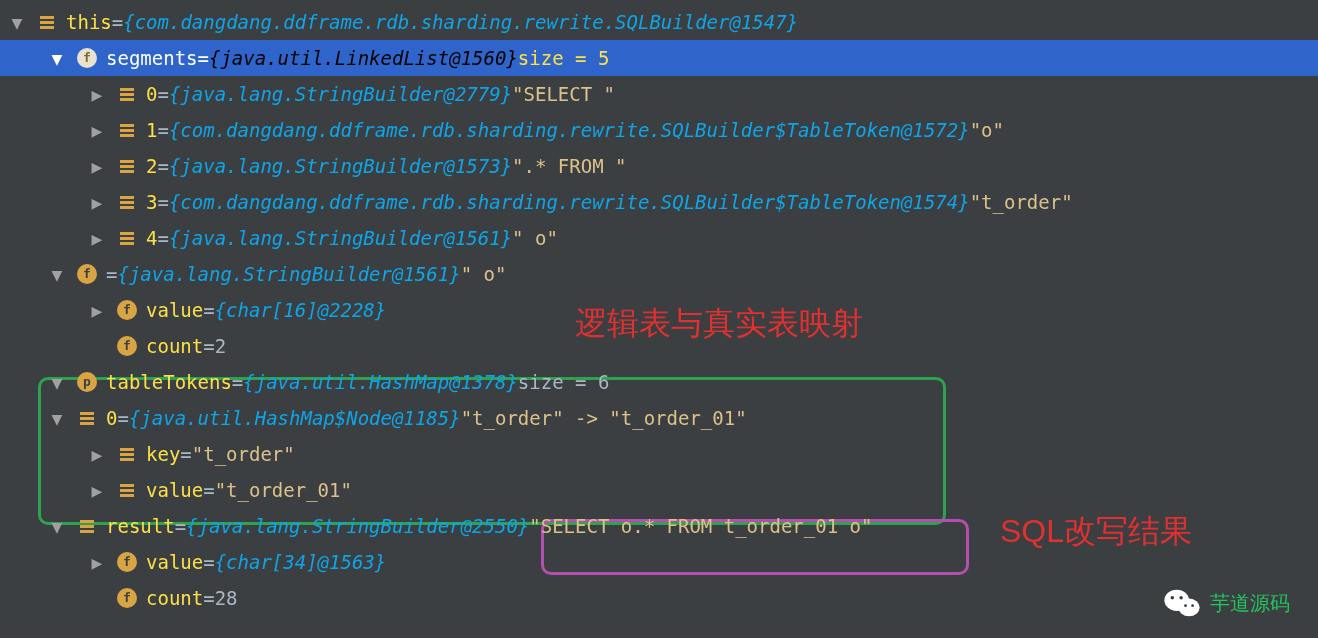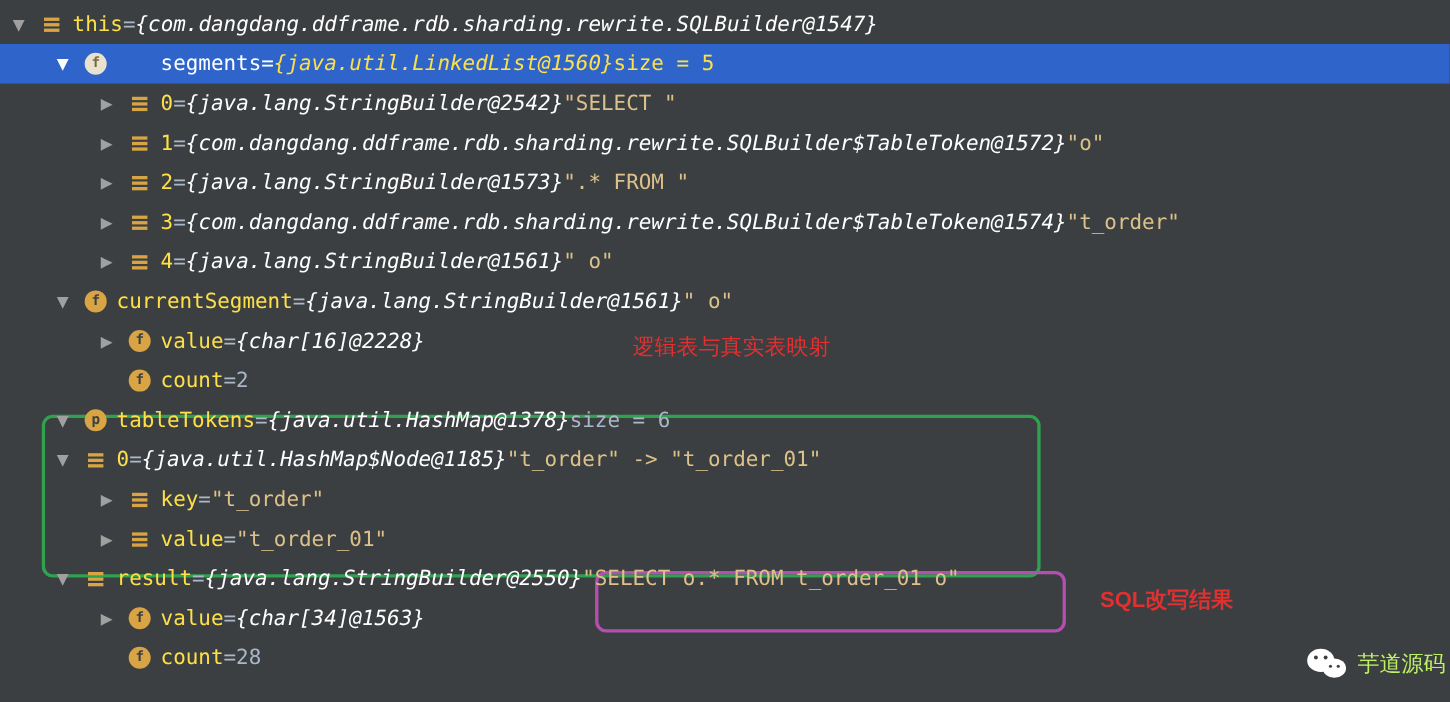--- a/index.html
+++ b/index.html
@@ -61,25 +61,25 @@
     width: 20px;
     height: 20px;
     border-radius: 50%;
     font-size: 13px;
     font-weight: bold;
     color: #3c3f41;
   }
   .badge-f { background: #d9a544; }
   .badge-p { background: #d9a544; }
   .nm-pink { color: #fde047; }
-  .nm-sel  { color: #ffffff; margin-left: 40px; }
+  .nm-sel  { color: #ffffff; }
   .eq      { color: #a9b7c6; }
   .eq-sel  { color: #ffffff; }
-  .type    { color: #ffffff; font-style: italic; }
-  .type-sel{ color: #fde047; font-style: italic; }
+  .type    { color: #0ea5e9; font-style: italic; }
+  .type-sel{ color: #000000; font-style: italic; }
   .sz      { color: #a9b7c6; }
   .sz-sel  { color: #fde047; }
   .str     { color: #dcc18a; }
 
   
   .ann-box1 {
     position: absolute;
     left: 38px;
     top: 377px;
     width: 902px;
@@ -97,31 +97,31 @@
     height: 50px;
     border: 3px solid #b44fb0;
     border-radius: 10px;
     z-index: 1;
     pointer-events: none;
   }
   .ann-text {
     position: absolute;
     color: #e03030;
     font-family: "Microsoft YaHei", "PingFang SC", sans-serif;
-    font-size: 20px;
+    font-size: 32px;
     z-index: 5;
     pointer-events: none;
   }
   .wm {
     position: absolute;
-    right: 4px;
+    right: 28px;
     bottom: 20px;
     display: flex;
     align-items: center;
-    color: #bef264;
+    color: #22c55e;
     font-family: "Microsoft YaHei", sans-serif;
     font-size: 20px;
     z-index: 6;
   }
   .wm-icon {
     width: 36px;
     height: 30px;
     margin-right: 10px;
   }
 </style>
@@ -163,21 +163,21 @@
     <span class="arrow">▶</span>
     <span class="icon">
         <svg width="20" height="20" viewBox="0 0 20 20">
           <rect x="3" y="4" width="14" height="3" fill="#d9a544"></rect>
           <rect x="3" y="9" width="14" height="3" fill="#d9a544"></rect>
           <rect x="3" y="14" width="14" height="3" fill="#d9a544"></rect>
         </svg>
       </span>
     <span class="nm-pink">0</span>
     <span class="eq"> = </span>
-    <span class="type">{java.lang.StringBuilder@2542}</span>
+    <span class="type">{java.lang.StringBuilder@2779}</span>
     <span>  </span>
     <span class="str">"SELECT "</span>
   </div>
 
   <div class="row">
     <span class="indent i2"></span>
     <span class="arrow">▶</span>
     <span class="icon">
         <svg width="20" height="20" viewBox="0 0 20 20">
           <rect x="3" y="4" width="14" height="3" fill="#d9a544"></rect>
@@ -242,21 +242,20 @@
     <span>  </span>
     <span class="str">" o"</span>
   </div>
 
   <div class="row">
     <span class="indent i1"></span>
     <span class="arrow">▼</span>
     <span class="icon">
         <span class="badge-circle badge-f">f</span>
       </span>
-    <span class="nm-pink">currentSegment</span>
     <span class="eq"> = </span>
     <span class="type">{java.lang.StringBuilder@1561}</span>
     <span>  </span>
     <span class="str">" o"</span>
   </div>
 
   <div class="row">
     <span class="indent i2"></span>
     <span class="arrow">▶</span>
     <span class="icon">
@@ -376,21 +375,21 @@
     <span class="eq"> = </span>
     <span class="sz">28</span>
   </div>
 
 </div>
 
 <div class="ann-box1"></div>
 <div class="ann-box2"></div>
 
 <div class="ann-text" style="left:575px;top:302px;">逻辑表与真实表映射</div>
-<div class="ann-text" style="left:1000px;top:532px;font-weight:bold;">SQL改写结果</div>
+<div class="ann-text" style="left:1000px;top:510px;">SQL改写结果</div>
 
 <div class="wm">
   <svg class="wm-icon" viewBox="0 0 40 34">
     <ellipse cx="14" cy="14" rx="14" ry="12" fill="#ffffff"></ellipse>
     <ellipse cx="28" cy="22" rx="12" ry="10" fill="#ffffff"></ellipse>
     <circle cx="9" cy="11" r="2" fill="#3c3f41"></circle>
     <circle cx="19" cy="11" r="2" fill="#3c3f41"></circle>
     <circle cx="24" cy="20" r="1.6" fill="#3c3f41"></circle>
     <circle cx="32" cy="20" r="1.6" fill="#3c3f41"></circle>
   </svg>

